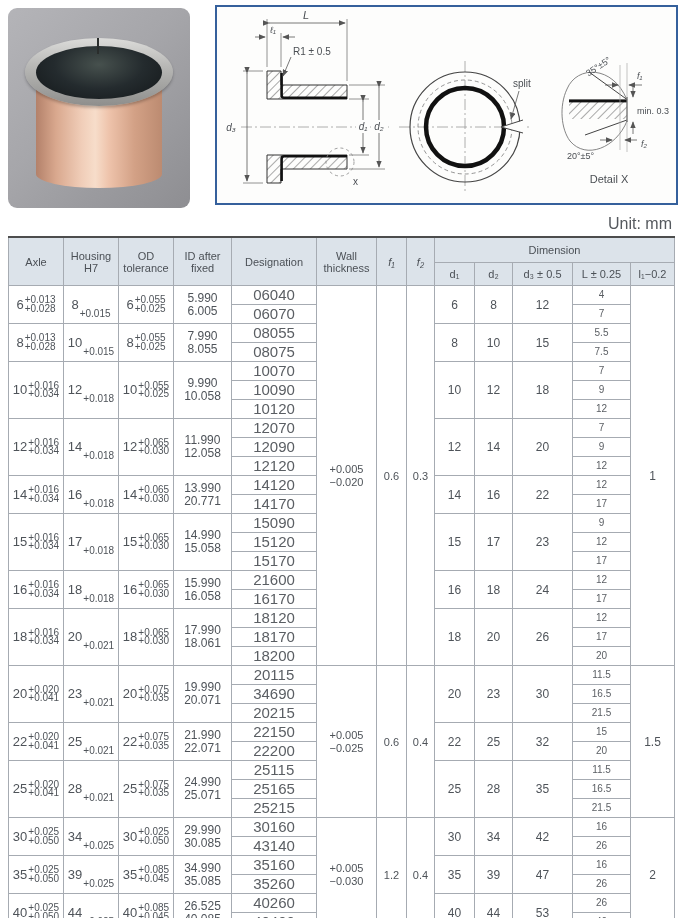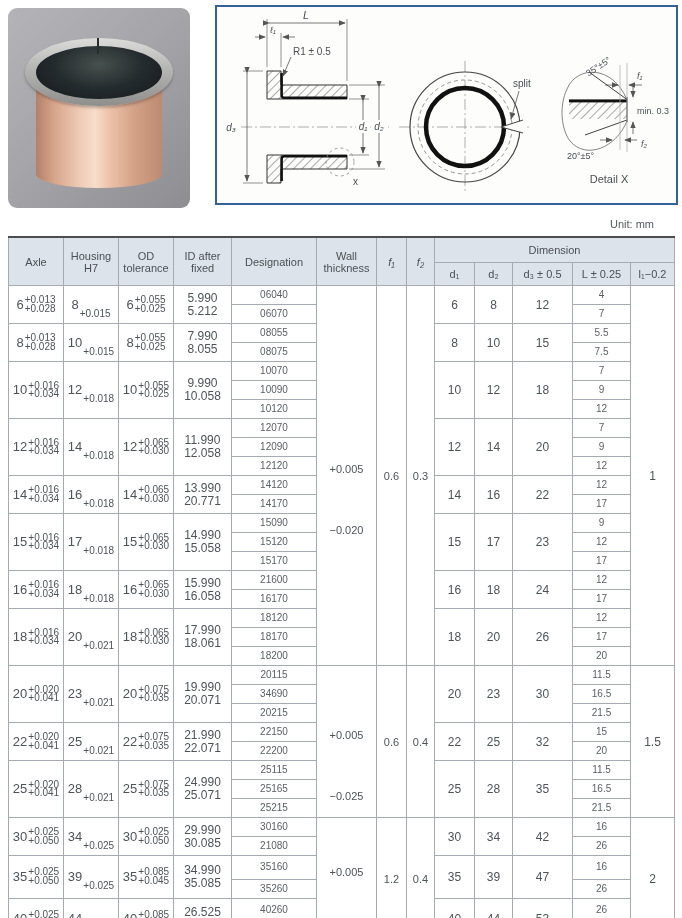--- a/index.html
+++ b/index.html
@@ -17,40 +17,40 @@
     background:linear-gradient(180deg,#dcdcda 0%,#b9b9b7 40%,#8e8e8c 100%);
     box-shadow:0 2px 3px rgba(0,0,0,.25);}
   .bore{position:absolute;left:28px;top:38px;width:126px;height:53px;border-radius:50%;
     background:radial-gradient(ellipse at 50% 35%,#47514e 0%,#242b2e 50%,#131719 100%);}
   .split-cut{position:absolute;left:89px;top:30px;width:2px;height:16px;background:#2a2d2c;}
 
   .drawbox{position:absolute;left:215px;top:5px;width:459px;height:196px;border:2px solid #35609c;background:#fdfdfc;}
   svg text{fill:#4b4f54;}
 
   
-  .unit-row{height:24px;line-height:24px;text-align:right;padding-right:28px;font-size:11px;color:#55595e;}
+  .unit-row{height:24px;line-height:24px;text-align:right;padding-right:10px;font-size:16px;color:#55595e;}
 
   
   table.spec{border-collapse:collapse;table-layout:fixed;width:666px;margin-left:8px;
     border-top:2px solid #4d4d4d;border-bottom:2px solid #4d4d4d;}
   .spec th,.spec td{border:1px solid #a6abb2;text-align:center;vertical-align:middle;
     padding:0;overflow:hidden;}
   .spec thead th{background:#dce3ea;font-weight:normal;font-size:11px;line-height:12px;color:#4b5056;height:22px;}
   .spec thead tr:first-child th{height:24px;}
   .spec td{font-size:11px;height:18px;line-height:12px;}
-  td.desig{font-size:10px;color:#5a5e63;}
+  td.desig{font-size:15px;color:#5a5e63;}
   td.lval{font-size:10px;color:#5a5e63;}
   td.dim{font-size:12px;}
   .tol{display:inline-flex;align-items:center;justify-content:center;}
   .tv{font-size:13px;}
   .ts{display:inline-flex;flex-direction:column;justify-content:center;font-size:10px;
     line-height:8.5px;margin-left:1px;text-align:left;height:24px;}
   .ts.toponly{justify-content:flex-end;padding-top:3px;}
   .idcell div{font-size:12px;line-height:13px;}
-  .wallcell div{font-size:11px;line-height:13px;margin-top:48px;}
+  .wallcell div{font-size:11px;line-height:13px;}
   th.fhead{font-style:italic;}
 </style>
 </head>
 <body>
 
 <div class="page">
 
   <div class="top">
     <div class="photo">
       <div class="body-cyl"></div>
@@ -216,21 +216,21 @@
             </span></td>
           <td class="tolcell" rowspan="2"><span class="tol">
               <span class="tv">6</span>
               <span class="ts">
                 <span>+0.055</span>
                 <span>+0.025</span>
               </span>
             </span></td>
           <td class="idcell" rowspan="2">
             <div>5.990</div>
-            <div>5.212</div>
+            <div>6.005</div>
           </td>
           <td class="desig">06040</td>
           <td class="wallcell" rowspan="20">
             <div>+0.005</div>
             <div>−0.020</div>
           </td>
           <td rowspan="20">0.6</td>
           <td rowspan="20">0.3</td>
           <td class="dim" rowspan="2">6</td>
           <td class="dim" rowspan="2">8</td>
@@ -655,21 +655,21 @@
           </td>
           <td rowspan="6">1.2</td>
           <td rowspan="6">0.4</td>
           <td class="dim" rowspan="2">30</td>
           <td class="dim" rowspan="2">34</td>
           <td class="dim" rowspan="2">42</td>
           <td class="lval">16</td>
           <td class="dim" rowspan="6">2</td>
         </tr>
         <tr>
-          <td class="desig">21080</td>
+          <td class="desig">43140</td>
           <td class="lval">26</td>
         </tr>
         <tr class="g-start">
           <td class="tolcell" rowspan="2"><span class="tol">
               <span class="tv">35</span>
               <span class="ts">
                 <span>+0.025</span>
                 <span>+0.050</span>
               </span>
             </span></td>

